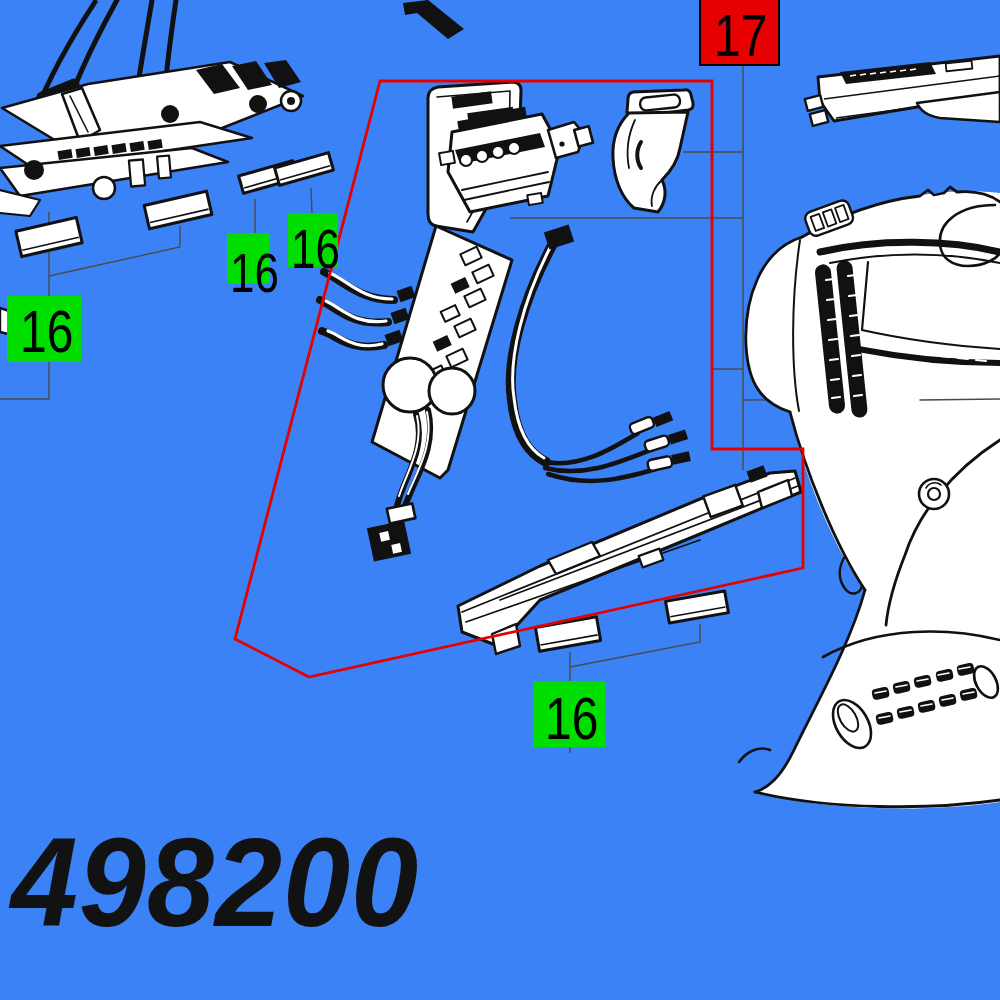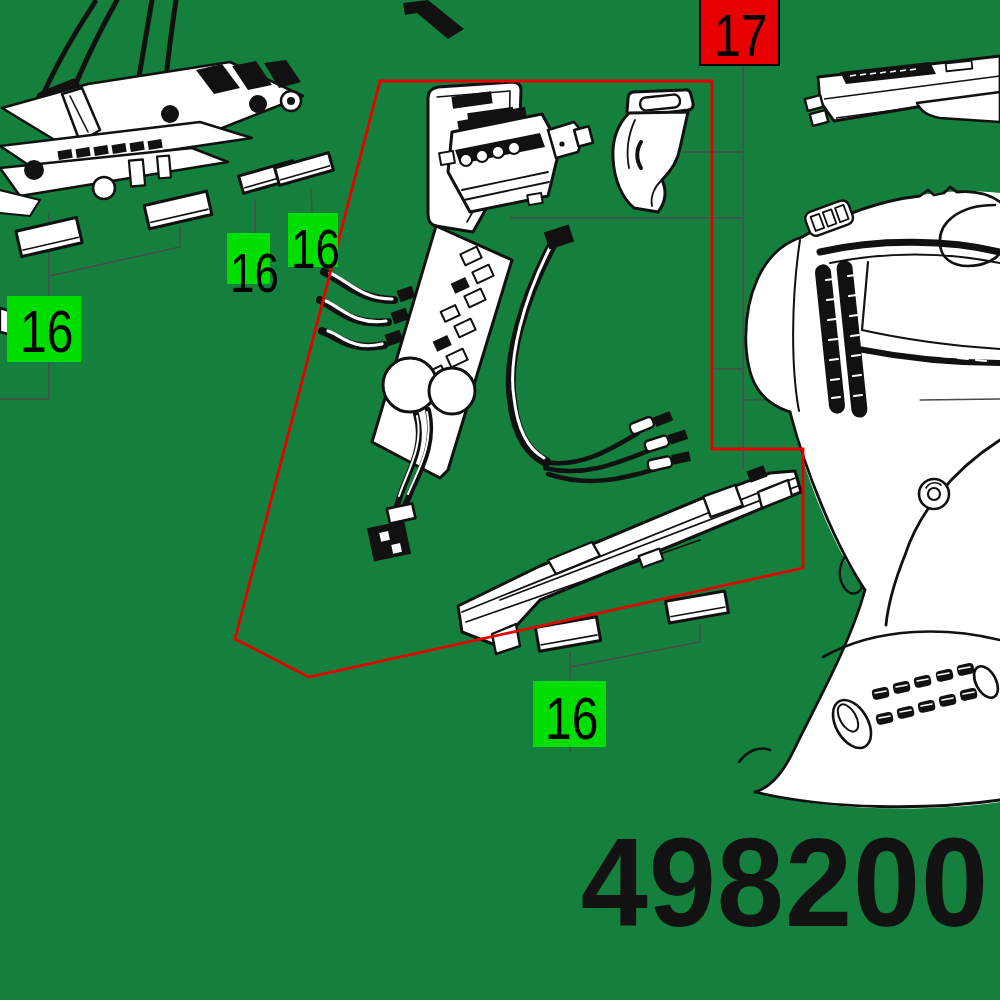--- a/index.html
+++ b/index.html
@@ -1,33 +1,33 @@
 <!DOCTYPE html>
 <html><head>
 <meta charset="utf-8">
 <style>
   html,body{margin:0;padding:0;background:#fff;}
-  .stage{position:relative;width:1000px;height:1000px;background:#15803d;overflow:hidden;
+  .stage{position:relative;width:1000px;height:1000px;background:#3b82f6;overflow:hidden;
          font-family:"Liberation Sans","DejaVu Sans",sans-serif;}
   .stage svg{position:absolute;inset:0;}
   .label{position:absolute;overflow:visible;}
   .label .t{position:absolute;display:block;font-size:60px;line-height:normal;
             color:#000;transform:scaleX(.8);transform-origin:left top;white-space:nowrap;}
   .red-label{left:699px;top:-10px;width:77px;height:72px;background:#e60000;border:2px solid #000;}
   .red-label .t{left:13px;top:9px;}
   .green{background:#00de00;}
   .g1{left:7px;top:296px;width:74px;height:66px;}
   .g1 .t{left:13px;top:1px;}
   .g2{left:227px;top:233px;width:43px;height:51px;}
   .g2 .t{left:3px;top:8px;font-size:55px;}
   .g3{left:288px;top:213px;width:50px;height:54px;}
   .g3 .t{left:3px;top:4px;font-size:55px;}
   .g4{left:533px;top:681px;width:73px;height:66px;}
   .g4 .t{left:12px;top:3px;}
-  .partnum{position:absolute;left:0;top:809px;width:100%;text-align:right;}
+  .partnum{position:absolute;left:0;top:809px;width:100%;text-align:left;font-style:italic;}
   .partnum .n{display:inline-block;font-size:127px;line-height:normal;font-weight:700;
               color:#121212;transform:scaleX(.95);letter-spacing:1px;}
 </style>
 </head>
 <body>
 
 <div class="stage">
 
 <svg viewBox="0 0 1000 1000" width="1000" height="1000">
 

